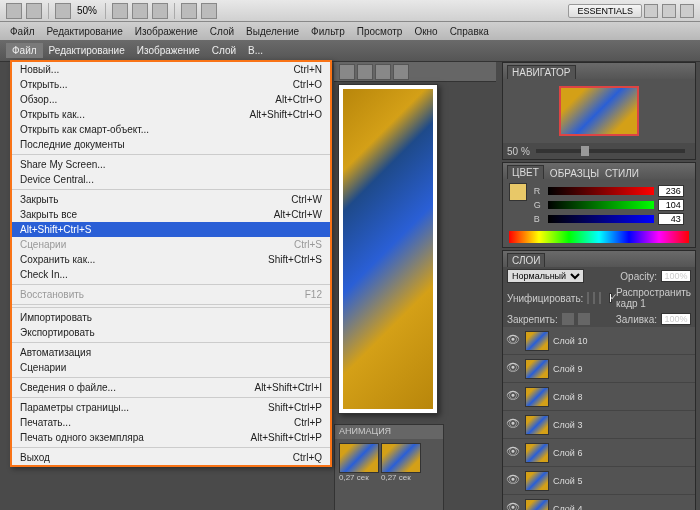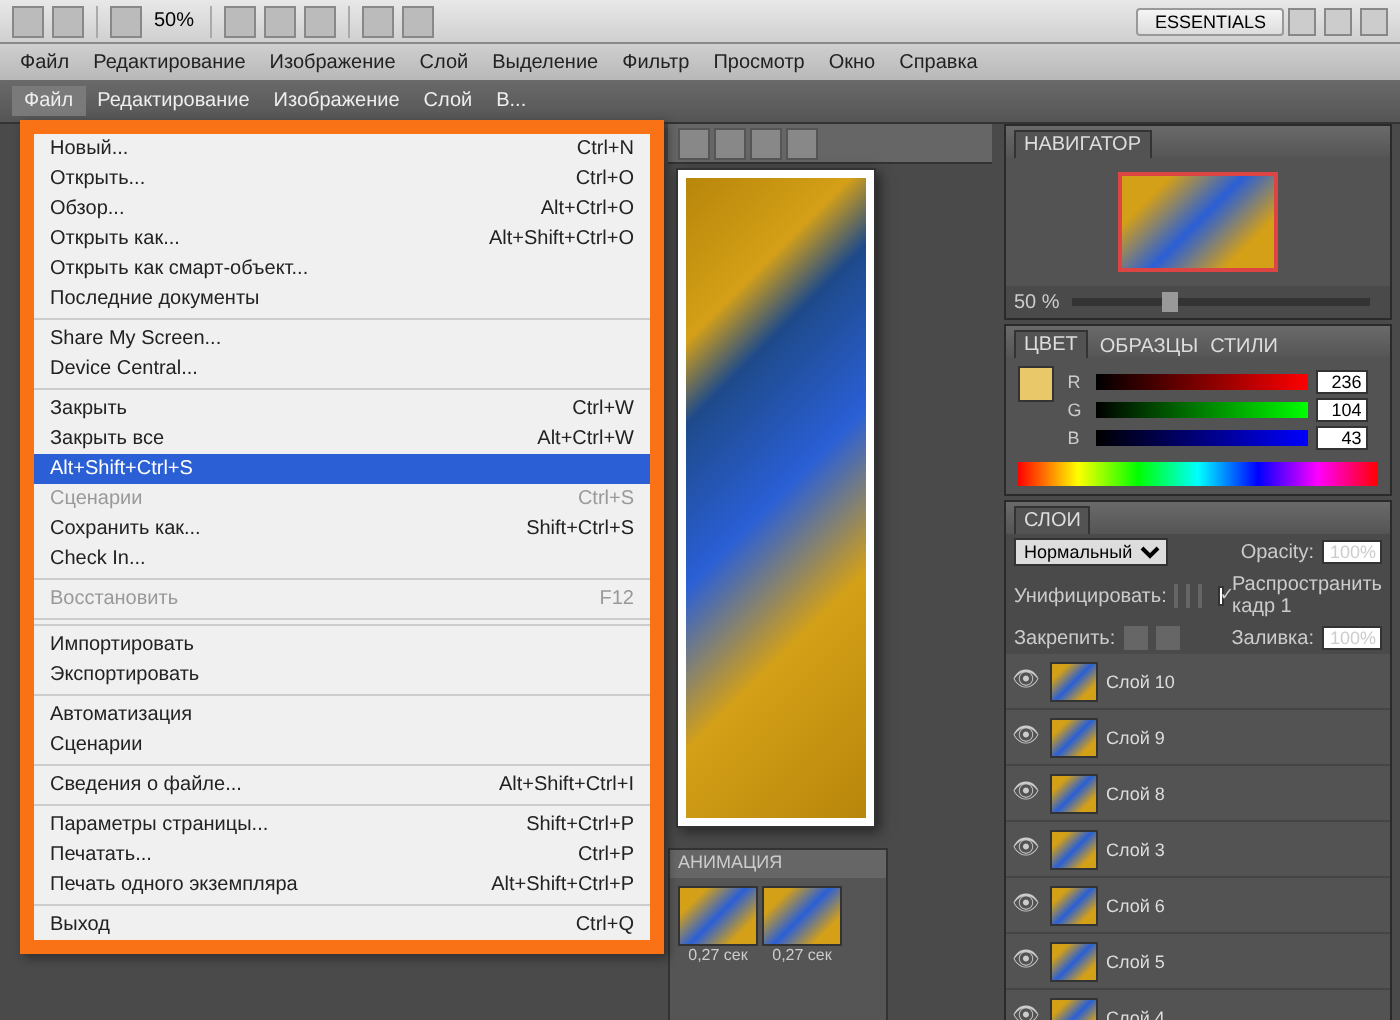--- a/index.html
+++ b/index.html
@@ -10,33 +10,33 @@
 .topbar .zoom{font-size:10px;margin:0 4px}
 .topbar .badge{margin-left:auto;background:linear-gradient(#f5f5f5,#ddd);border:1px solid #999;padding:1px 8px;font-size:9px;border-radius:2px}
 .topbar .wctl{width:14px;height:14px;margin:0 2px;background:#ccc;border:1px solid #888}
 .menubar{background:linear-gradient(#cfcfcf,#b8b8b8);height:18px;display:flex;align-items:center;padding:0 4px}
 .menubar span{padding:2px 6px;font-size:10px;color:#222;cursor:default}
 .menubar2{background:linear-gradient(#6a6a6a,#555);height:22px;display:flex;align-items:center;padding:0 6px;color:#eee;border-bottom:1px solid #333}
 .menubar2 span{padding:2px 6px;font-size:10px;cursor:default}
 .menubar2 .open{background:#7a7a7a}
 .toolstrip{position:absolute;top:62px;left:334px;right:204px;height:20px;background:#666;border-bottom:1px solid #333;display:flex;align-items:center;padding:0 4px}
 .toolstrip .tico{width:16px;height:16px;background:#888;border:1px solid #555;margin:0 1px}
-.dropdown{position:absolute;top:60px;left:10px;width:322px;background:#f0f0f0;border:7px solid #f97316;box-shadow:2px 2px 5px rgba(0,0,0,.4);z-index:100}
+.dropdown{position:absolute;top:60px;left:10px;width:322px;background:#f0f0f0;border:2px solid #f97316;box-shadow:2px 2px 5px rgba(0,0,0,.4);z-index:100}
 .dropdown .row{display:flex;justify-content:space-between;padding:2px 8px;font-size:10px;color:#222}
 .dropdown .row.sel{background:#2a5fd6;color:#fff}
 .dropdown .row.dis{color:#999}
 .dropdown hr{border:none;border-top:1px solid #ccc;margin:2px 0}
 .canvas{position:absolute;top:84px;left:338px;width:100px;height:330px;background:#fff;border:1px solid #333;box-shadow:2px 2px 6px rgba(0,0,0,.5)}
 .canvas .img{position:absolute;top:4px;left:4px;right:4px;bottom:4px;background:linear-gradient(135deg,#b8860b 0%,#d4a017 20%,#1e4a8a 30%,#2a5fd6 50%,#d4a017 70%,#b8860b 100%)}
 .anim{position:absolute;top:424px;left:334px;width:110px;height:88px;background:#555;border:1px solid #333}
 .anim .tab{background:#666;height:14px;font-size:9px;color:#ccc;padding:1px 4px}
 .anim .frames{display:flex;gap:2px;padding:4px}
 .anim .fr{width:40px}
 .anim .fr .thumb{width:40px;height:30px;background:linear-gradient(135deg,#d4a017 20%,#2a5fd6 50%,#d4a017 80%);border:1px solid #333}
-.anim .fr .lbl{font-size:8px;color:#ccc;text-align:center}
+.anim .fr .lbl{font-size:8px;color:#ccc;}
 .sidepanel{position:absolute;top:62px;right:4px;width:194px;bottom:4px;display:flex;flex-direction:column;gap:2px}
 .panel{background:#535353;border:1px solid #2a2a2a}
 .panel .hdr{background:linear-gradient(#6a6a6a,#555);height:16px;display:flex;align-items:flex-end;padding:0 4px;font-size:9px;color:#ddd;gap:6px}
 .panel .hdr span.tab{background:#535353;padding:1px 4px;border:1px solid #333;border-bottom:none}
 .nav .body{height:64px;display:flex;align-items:center;justify-content:center}
 .nav .navimg{width:80px;height:50px;background:linear-gradient(135deg,#d4a017 20%,#2a5fd6 50%,#d4a017 80%);border:2px solid #d44}
 .nav .ftr{height:16px;background:#4a4a4a;display:flex;align-items:center;padding:0 4px;font-size:9px;color:#ccc}
 .nav .ftr .sld{flex:1;height:4px;background:#333;margin:0 6px;position:relative}
 .nav .ftr .sld::after{content:"";position:absolute;left:30%;top:-3px;width:8px;height:10px;background:#999}
 .color .body{padding:4px 6px}
@@ -44,21 +44,21 @@
 .color .sld{display:flex;align-items:center;gap:4px;margin:2px 0}
 .color .sld .lbl{width:10px;color:#ccc;font-size:9px}
 .color .sld .bar{flex:1;height:8px;background:linear-gradient(to right,#000,#f00)}
 .color .sld .bar.g{background:linear-gradient(to right,#000,#0f0)}
 .color .sld .bar.b{background:linear-gradient(to right,#000,#00f)}
 .color .sld .val{width:26px;background:#fff;border:1px solid #333;font-size:9px;text-align:right;padding:0 2px}
 .color .spectrum{height:12px;margin-top:4px;background:linear-gradient(to right,#f00,#ff0,#0f0,#0ff,#00f,#f0f,#f00)}
 .layers{flex:1;display:flex;flex-direction:column}
 .layers .ctrl{padding:2px 4px;display:flex;align-items:center;gap:4px;font-size:9px;color:#ccc;background:#4a4a4a}
 .layers .ctrl select{font-size:9px;background:#ddd;border:1px solid #333}
-.layers .ctrl .val{width:30px;background:#fff;border:1px solid #333;font-size:9px;text-align:right;padding:0 2px}
+.layers .ctrl .val{width:30px;background:#fff;border:1px solid #333;font-size:9px;text-align:center;padding:0 2px}
 .layers .list{flex:1;overflow:auto;background:#535353}
 .layers .lrow{display:flex;align-items:center;height:28px;border-bottom:1px solid #444;padding:0 2px}
 .layers .lrow .eye{width:16px;height:16px;color:#ccc;text-align:center;font-size:11px}
 .layers .lrow .thumb{width:24px;height:20px;background:linear-gradient(135deg,#d4a017 20%,#2a5fd6 50%,#d4a017 80%);border:1px solid #333;margin:0 4px}
 .layers .lrow .nm{color:#ddd;font-size:9px}
 .chk{width:10px;height:10px;background:#fff;border:1px solid #333;display:inline-block;position:relative}
 .chk.on::after{content:"✓";position:absolute;top:-2px;left:0;font-size:9px}
 </style>
 </head>
 <body>

